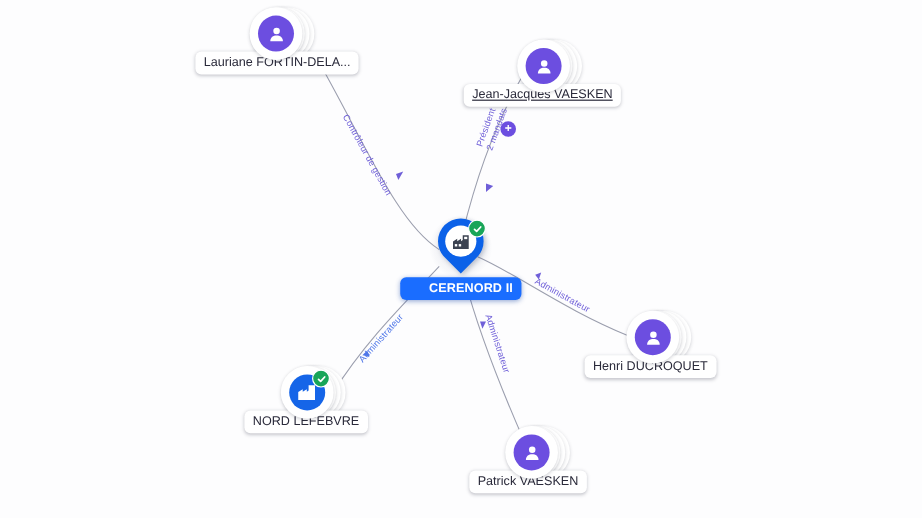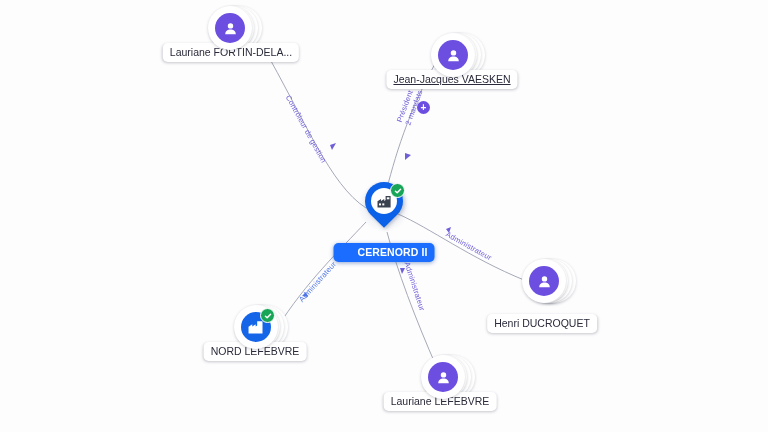--- a/index.html
+++ b/index.html
@@ -214,21 +214,21 @@
           <rect x="2" y="8.4" width="2" height="2" fill="#ffffff"></rect>
           <rect x="5.3" y="8.4" width="2" height="2" fill="#ffffff"></rect>
         </svg>
       </div>
       <div class="check-badge" style="left:34px; top:3px;">
         <svg width="8" height="8" viewBox="0 0 10 10" fill="none" stroke="#ffffff" stroke-width="1.8" stroke-linecap="round" stroke-linejoin="round">
           <path d="M1.8 5.2 L4 7.3 L8.2 2.7"></path>
         </svg>
       </div>
     </div>
-    <div class="node-label primary" style="left:0px; top:31px;padding-left:24px;">CERENORD II</div>
+    <div class="node-label primary" style="left:0px; top:19px;padding-left:24px;">CERENORD II</div>
   </div>
 
   <div class="node" style="left:231px; top:29px;">
     <div class="node-stack">
       <div class="card c3"></div>
       <div class="card c2"></div>
       <div class="card c1"></div>
       <div class="card c0"></div>
       <div class="avatar person">
         <svg width="15" height="15" viewBox="0 0 16 16" fill="#ffffff">
@@ -262,37 +262,37 @@
       <div class="card c2"></div>
       <div class="card c1"></div>
       <div class="card c0"></div>
       <div class="avatar person">
         <svg width="15" height="15" viewBox="0 0 16 16" fill="#ffffff">
           <circle cx="8" cy="5.2" r="2.9"></circle>
           <path d="M2.4 14.2 C2.4 10.6 5 9.1 8 9.1 C11 9.1 13.6 10.6 13.6 14.2 Z"></path>
         </svg>
       </div>
     </div>
-    <div class="node-label" style="left:-3px; top:32px;">Henri DUCROQUET</div>
+    <div class="node-label" style="left:-3px; top:14px;">Henri DUCROQUET</div>
   </div>
 
   <div class="node" style="left:444px; top:378px;">
     <div class="node-stack">
       <div class="card c3"></div>
       <div class="card c2"></div>
       <div class="card c1"></div>
       <div class="card c0"></div>
       <div class="avatar person">
         <svg width="15" height="15" viewBox="0 0 16 16" fill="#ffffff">
           <circle cx="8" cy="5.2" r="2.9"></circle>
           <path d="M2.4 14.2 C2.4 10.6 5 9.1 8 9.1 C11 9.1 13.6 10.6 13.6 14.2 Z"></path>
         </svg>
       </div>
     </div>
-    <div class="node-label" style="left:-4px; top:14px;">Lauriane LEFEBVRE</div>
+    <div class="node-label" style="left:-4px; top:14px;">Patrick VAESKEN</div>
   </div>
 
   <div class="node" style="left:257px; top:328px;">
     <div class="node-stack">
       <div class="card c3"></div>
       <div class="card c2"></div>
       <div class="card c1"></div>
       <div class="card c0"></div>
       <div class="avatar company">
         <svg width="16" height="14" viewBox="0 0 15 13" fill="#ffffff">

